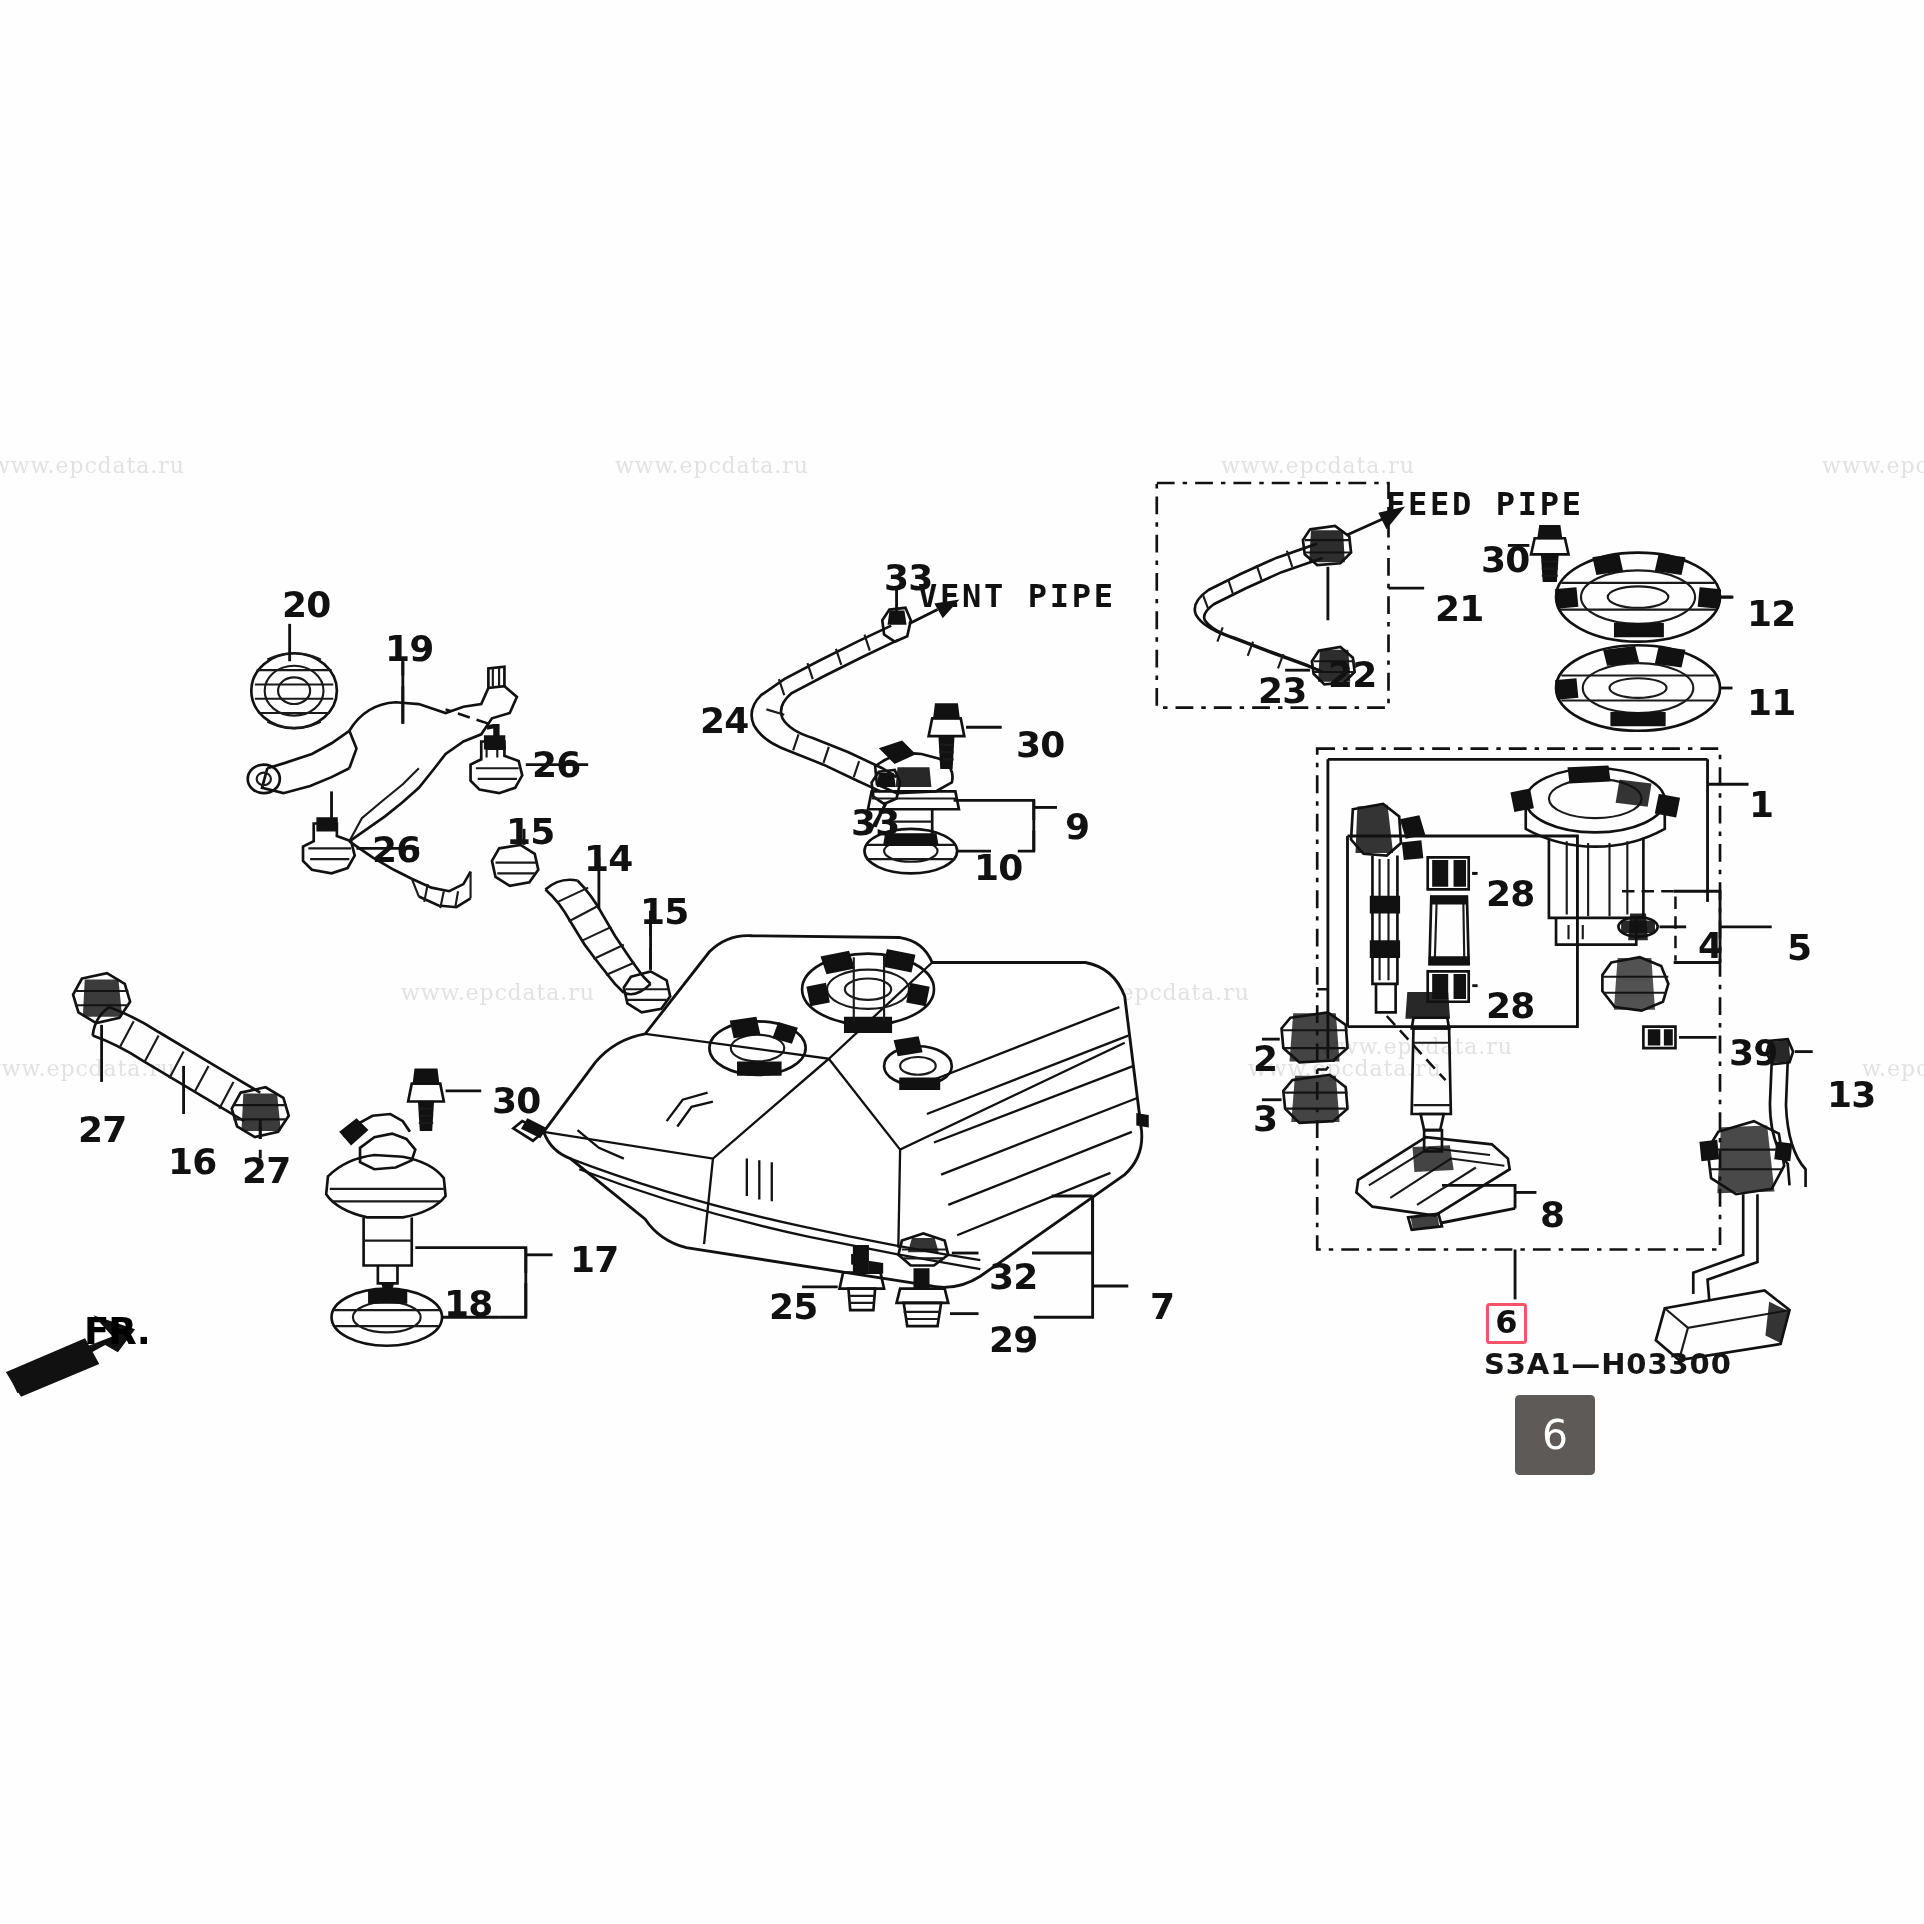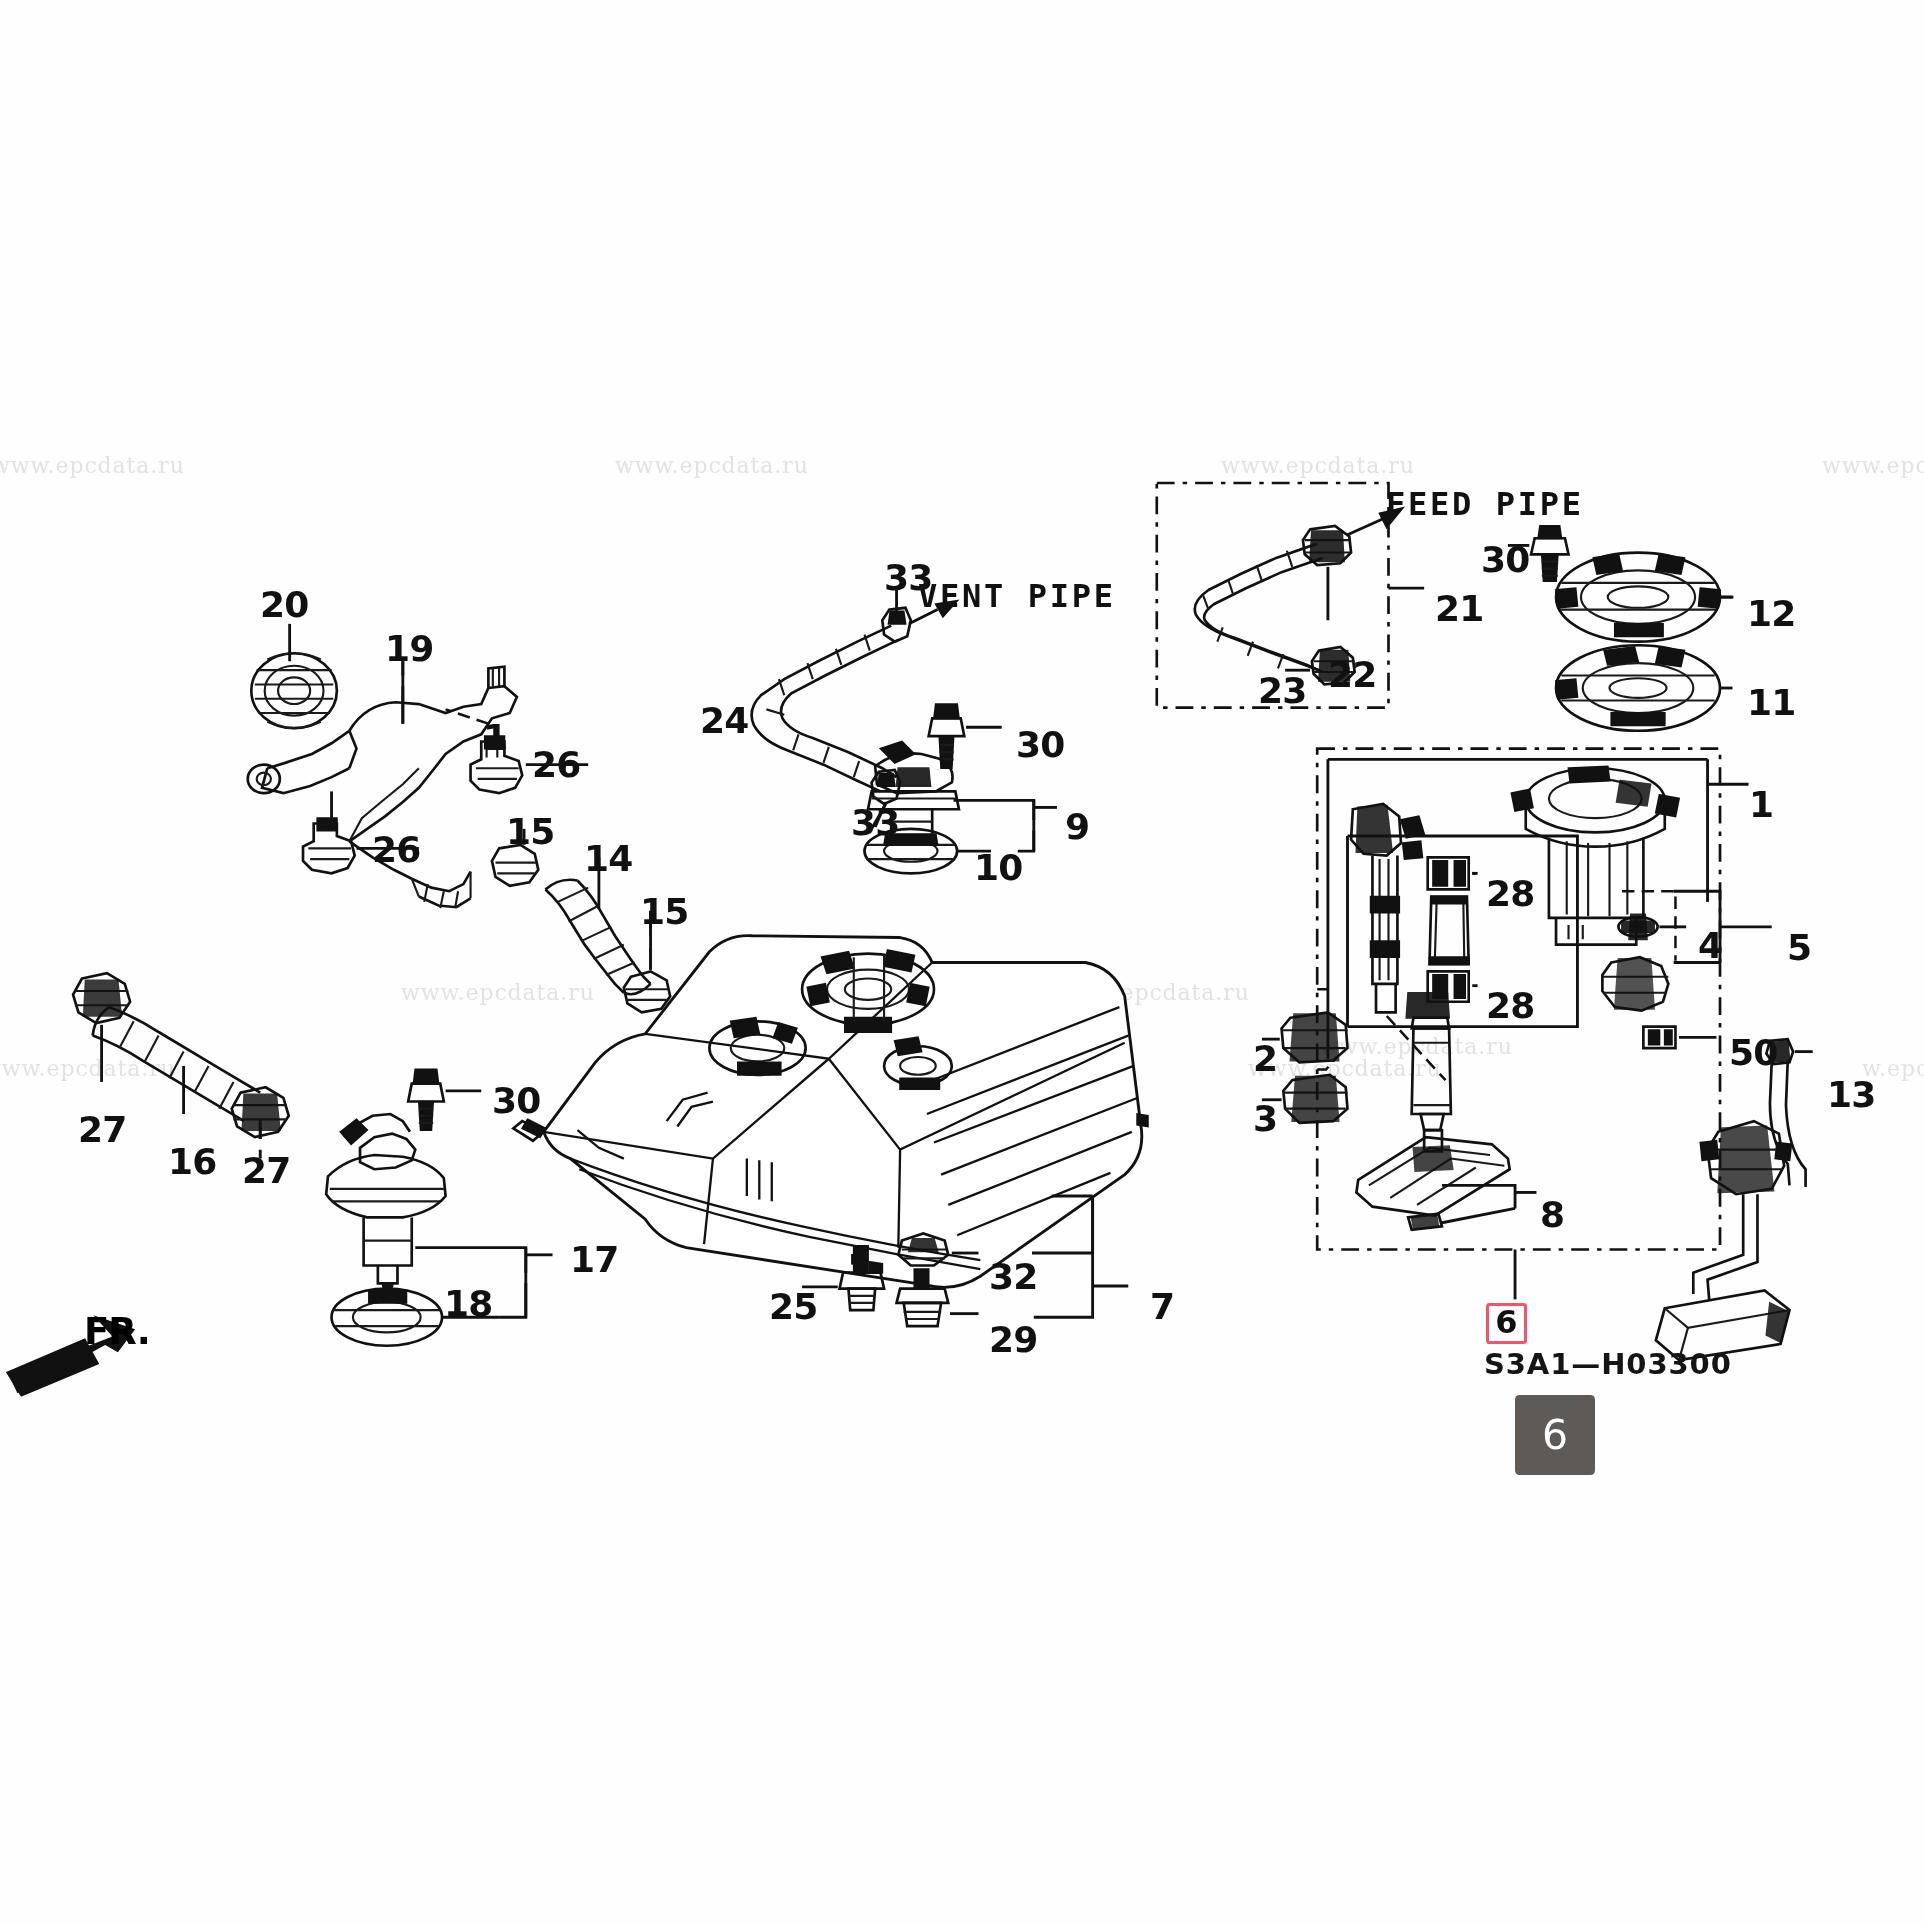--- a/index.html
+++ b/index.html
@@ -595,21 +595,21 @@
         <path class="ink-thin" d="M1868 1468 L1894 1490 L2008 1470"></path>
         <path class="ink-thin" d="M1894 1490 L1884 1526"></path>
         <path class="solidblk" d="M1986 1462 L2006 1472 L1998 1506 L1982 1498 Z" opacity="0.85"></path>
       </g>
       <path class="lead" d="M2014 1180 L2034 1180"></path>
     </g>
 
   </svg>
 
   <div id="text-layer">
-      <div class="callout" style="left: 260px; top: 584px; text-align: right;">20</div>
+      <div class="callout" style="left: 282px; top: 584px; text-align: right;">20</div>
       <div class="callout" style="left: 385px; top: 628px;">19</div>
       <div class="callout" style="left: 483px; top: 717px;">1</div>
       <div class="callout" style="left: 532px; top: 744px;">26</div>
       <div class="callout" style="left: 372px; top: 829px;">26</div>
       <div class="callout" style="left: 506px; top: 811px;">15</div>
       <div class="callout" style="left: 584px; top: 838px;">14</div>
       <div class="callout" style="left: 640px; top: 891px;">15</div>
       <div class="callout" style="left: 78px; top: 1109px;">27</div>
       <div class="callout" style="left: 168px; top: 1141px;">16</div>
       <div class="callout" style="left: 242px; top: 1150px;">27</div>
@@ -628,21 +628,21 @@
       <div class="callout" style="left: 1150px; top: 1286px;">7</div>
       <div class="callout" style="left: 1328px; top: 606px; margin-top: 48px;">22</div>
       <div class="callout" style="left: 1258px; top: 670px;">23</div>
       <div class="callout" style="left: 1435px; top: 588px;">21</div>
       <div class="callout" style="left: 1481px; top: 539px;">30</div>
       <div class="callout" style="left: 1747px; top: 593px;">12</div>
       <div class="callout" style="left: 1747px; top: 682px;">11</div>
       <div class="callout" style="left: 1749px; top: 784px;">1</div>
       <div class="callout" style="left: 1698px; top: 925px;">4</div>
       <div class="callout" style="left: 1787px; top: 927px;">5</div>
-      <div class="callout" style="left: 1729px; top: 1032px;">50</div>
+      <div class="callout" style="left: 1729px; top: 1032px;">39</div>
       <div class="callout" style="left: 1486px; top: 873px;">28</div>
       <div class="callout" style="left: 1486px; top: 985px;">28</div>
       <div class="callout" style="left: 1253px; top: 1038px;">2</div>
       <div class="callout" style="left: 1253px; top: 1098px;">3</div>
       <div class="callout" style="left: 1540px; top: 1194px;">8</div>
       <div class="callout" style="left: 1827px; top: 1074px; text-align: right;">13</div>
     </div>
 
   <div id="group-labels">
       <div class="grouplabel" style="left: 918px; top: 577px;">VENT PIPE</div>

